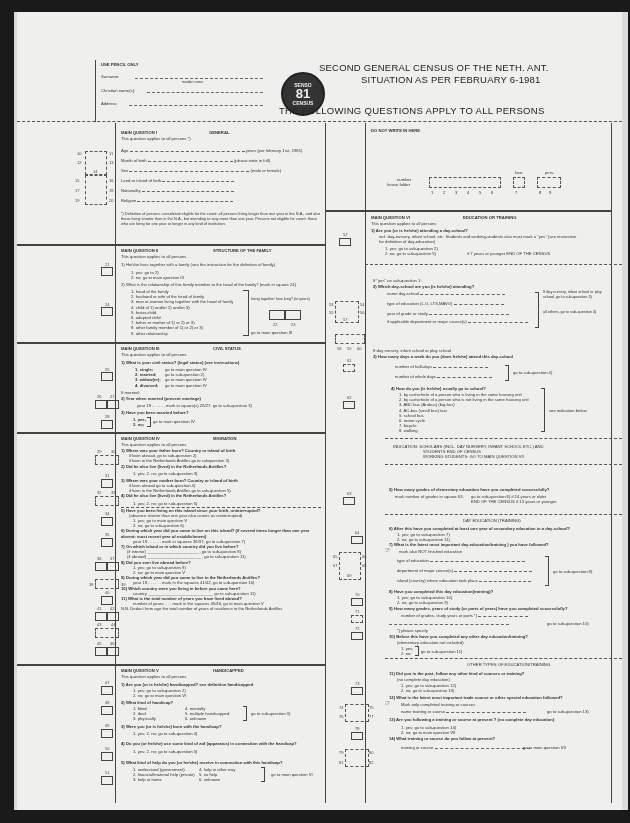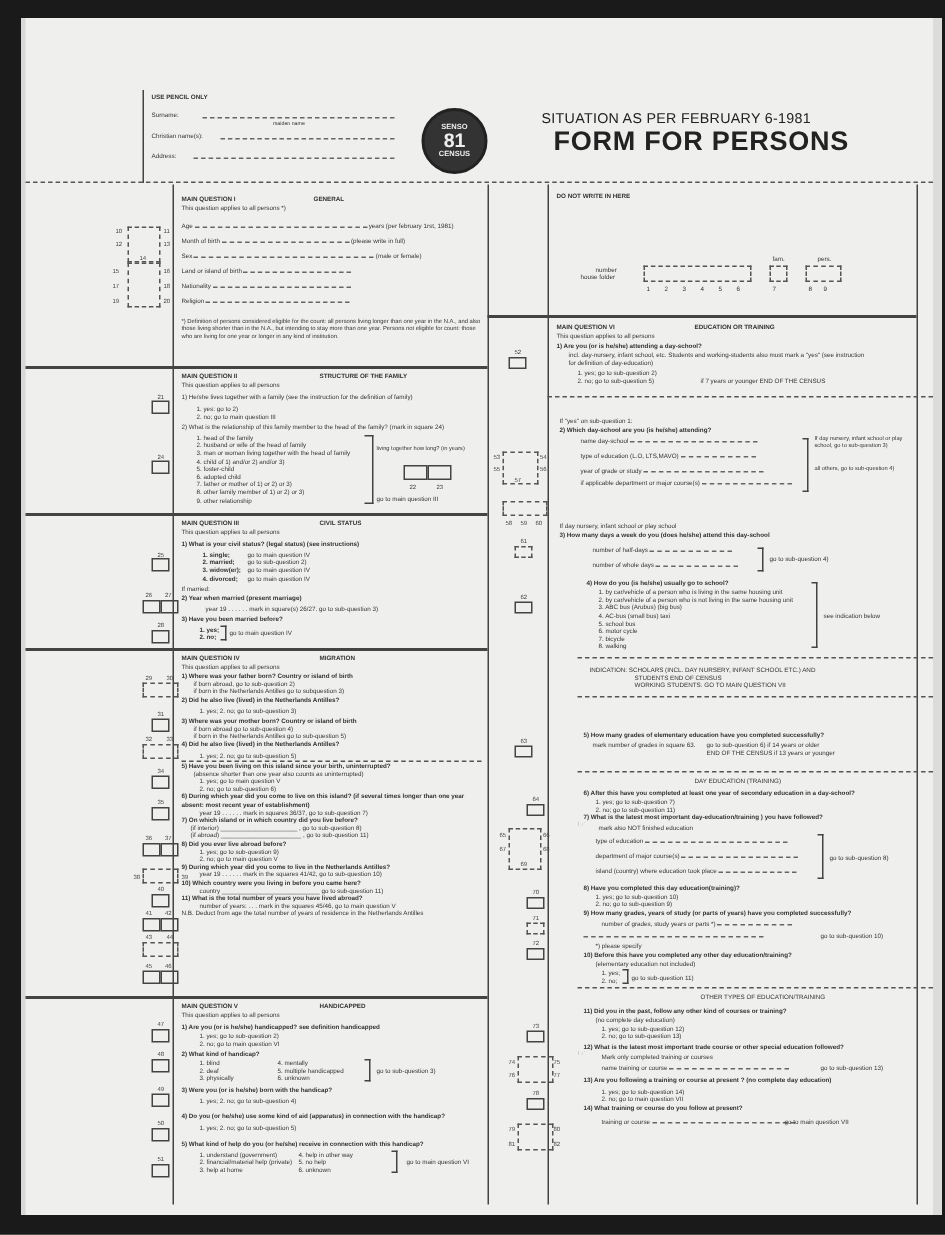--- a/index.html
+++ b/index.html
@@ -38,22 +38,23 @@
   <div class="abs t" style="left:84px;top:76px">Christian name(s):</div>
   <div class="abs" style="left:130px;top:80px;width:116px;border-bottom:1px dashed #666"></div>
   <div class="abs t" style="left:84px;top:89px">Address:</div>
   <div class="abs" style="left:112px;top:93px;width:134px;border-bottom:1px dashed #666"></div>
 
   <div class="logo">
     <span class="l1">SENSO</span>
     <span class="l2">81</span>
     <span class="l1">CENSUS</span>
   </div>
+  <div class="abs hdr1" style="left:302px;top:50px;font-weight:normal">SECOND GENERAL CENSUS OF THE NETH. ANT.</div>
   <div class="abs hdr1" style="left:344px;top:62px;font-weight:normal">SITUATION AS PER FEBRUARY 6-1981</div>
-  <div class="abs hdr2" style="left:352px;top:72px">FORM FOR PERSONS</div>
+  <div class="abs hdr3" style="left:262px;top:93px">THE FOLLOWING QUESTIONS APPLY TO ALL PERSONS</div>
 
   <div class="dash" style="left:0;top:109px;width:610px"></div>
 
   <div class="vline" style="left:98px;top:111px;height:680px"></div>
   <div class="vline" style="left:308px;top:111px;height:680px"></div>
   <div class="vline" style="left:348px;top:111px;height:680px"></div>
   <div class="vline" style="left:594px;top:111px;height:680px"></div>
 
   <div class="dbox" style="left:68px;top:139px;width:22px;height:24px"></div>
   <div class="dbox" style="left:68px;top:163px;width:22px;height:30px"></div>

